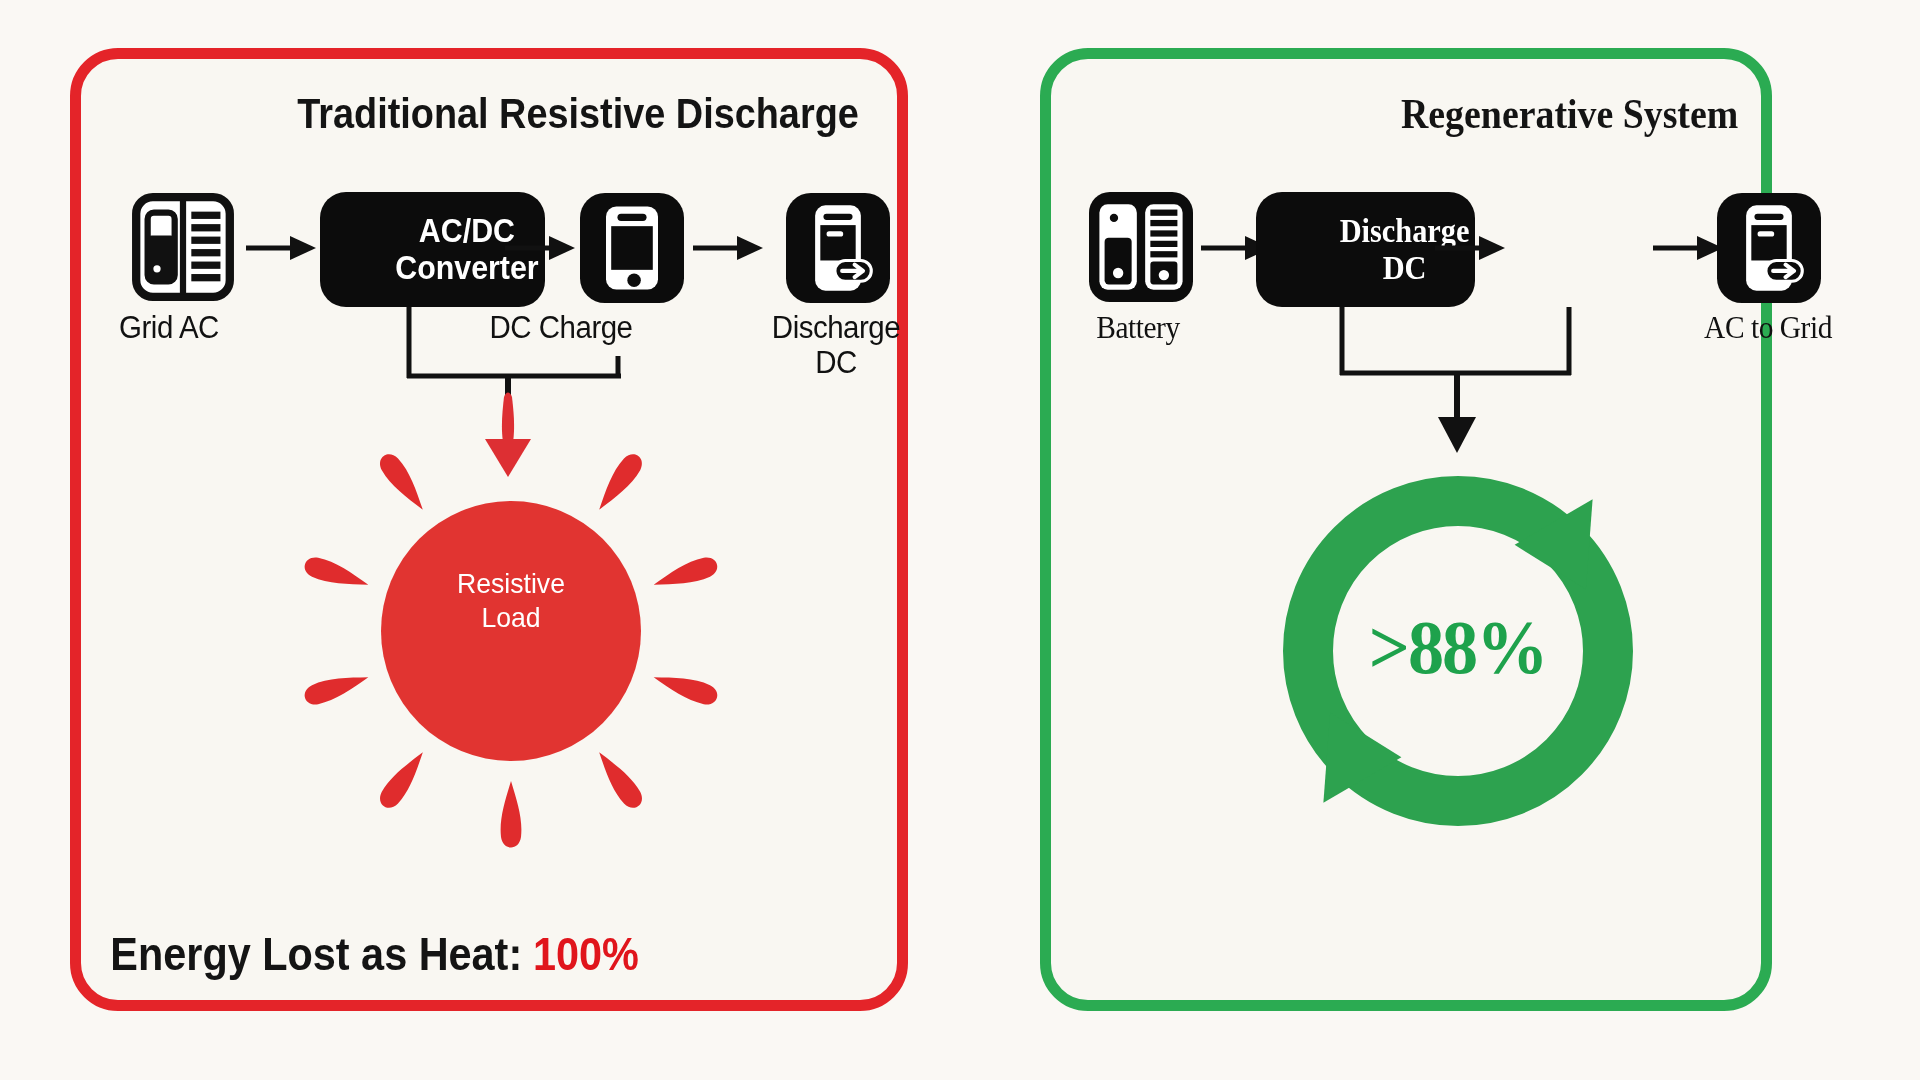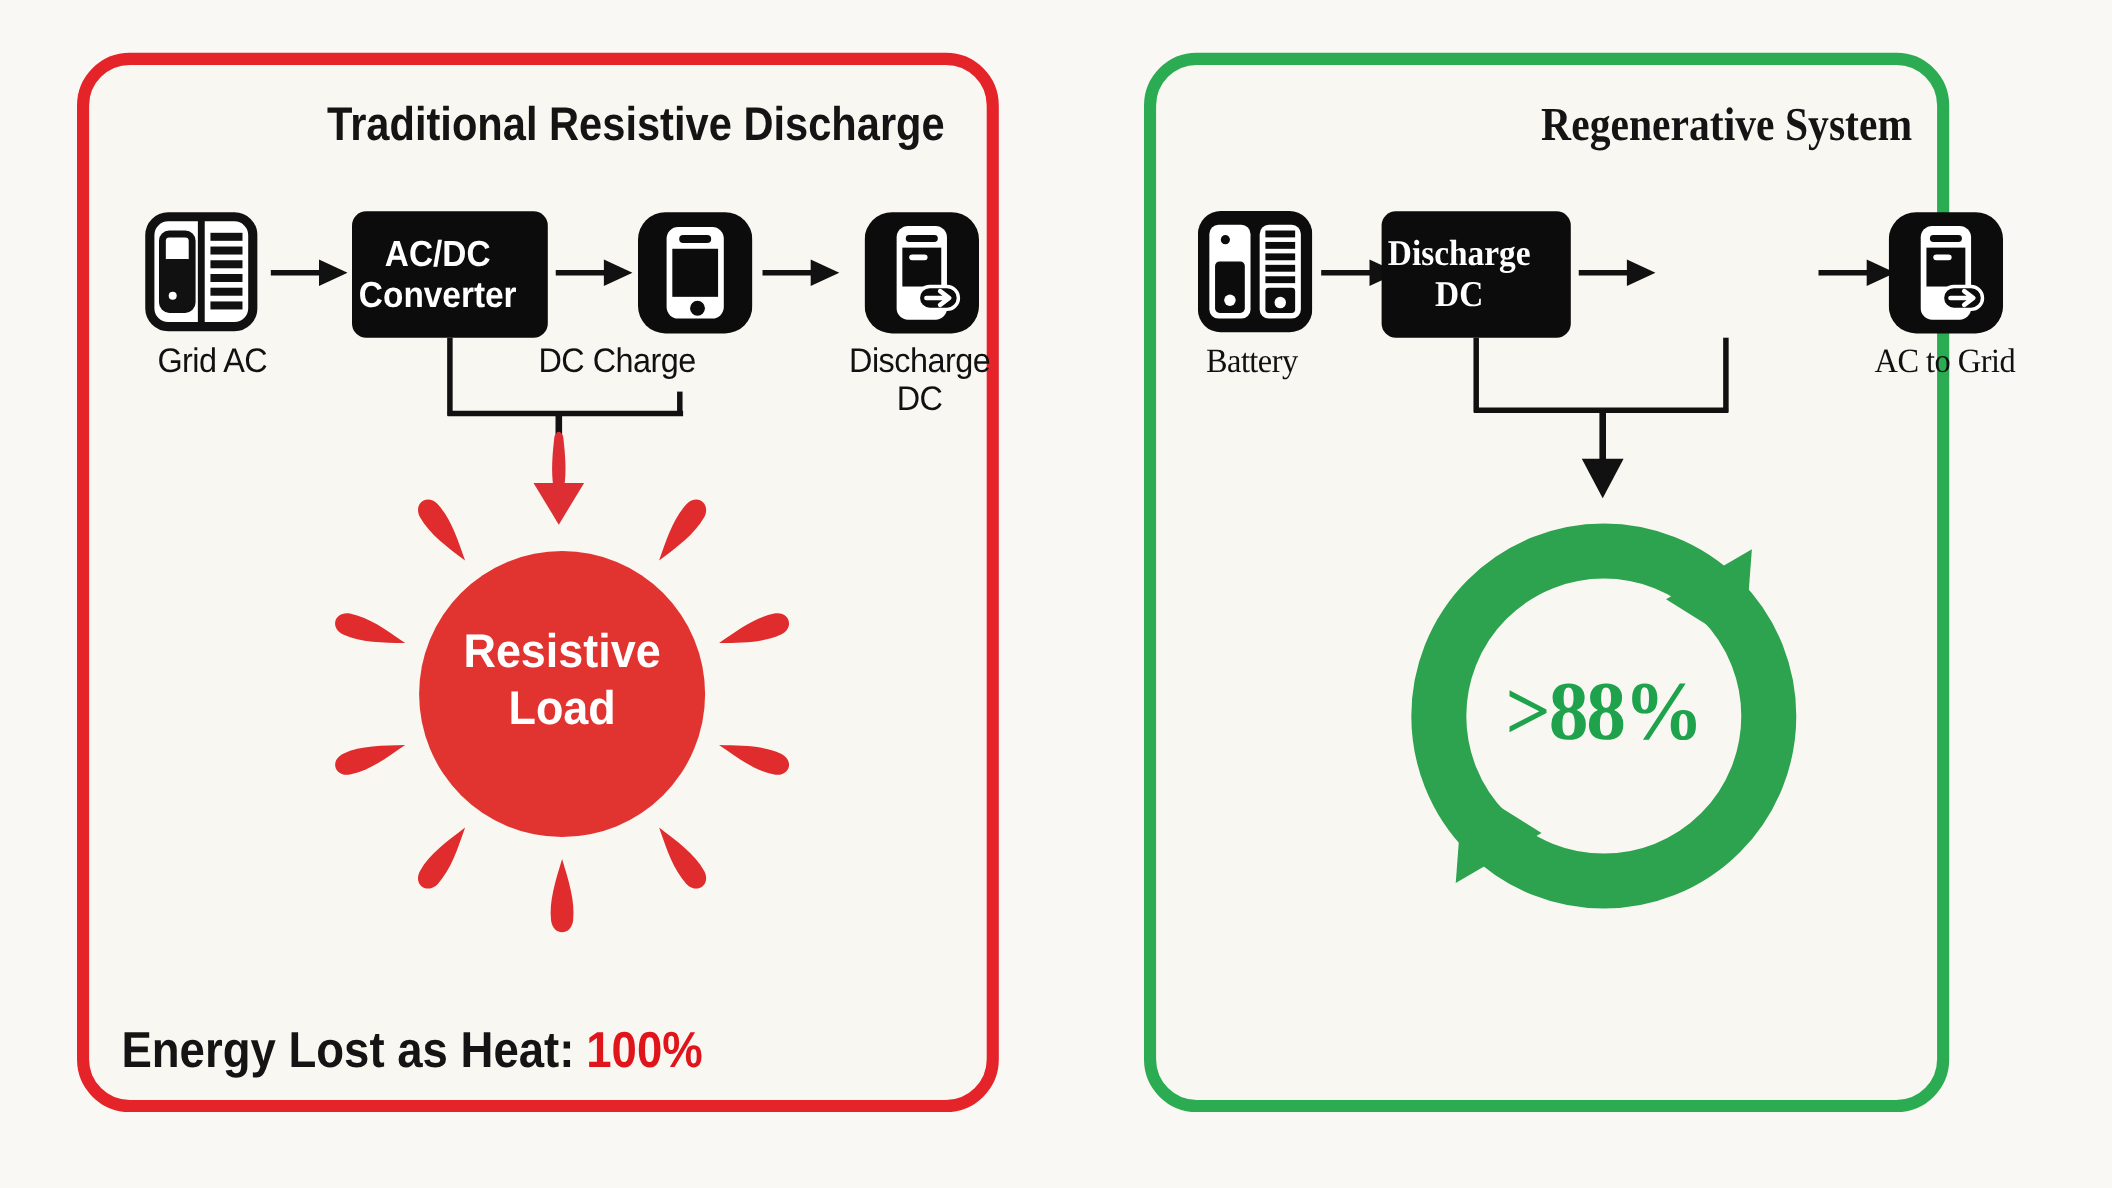--- a/index.html
+++ b/index.html
@@ -16,39 +16,39 @@
   .panel.red{left:70px;width:838px;border:11px solid #e42429;}
   .panel.green{left:1040px;width:732px;border:11px solid #2bab52;font-family:Liberation Serif, serif;}
   .title{
     position:absolute;top:30px;left:0;width:100%;text-align:right;
     font-size:43px;font-weight:700;white-space:nowrap;color:#141414;
   }
   .squeeze{display:inline-block;transform:scaleX(.88);transform-origin:center;}
   .icon{position:absolute;width:104px;height:112px;}
   .icon svg{width:100%;height:100%;display:block;}
   .blackbox{
-    position:absolute;height:115px;background:#0c0c0c;border-radius:13px;
-    display:flex;align-items:center;justify-content:flex-start;text-align:center;
+    position:absolute;height:115px;background:#0c0c0c;border-radius:26px;
+    display:flex;align-items:center;justify-content:flex-end;text-align:center;padding-left:47px;
   }
   .blackbox .bb{
     color:#ffffff;font-weight:700;font-size:33px;line-height:1.12;
     transform:scaleX(.92);transform-origin:center;
   }
   .bb span{display:block;}
   .lbl{
     position:absolute;text-align:center;font-size:31px;line-height:1.12;
     color:#111;transform-origin:center;letter-spacing:-.5px;
   }
   .lbl span{display:block;transform:scaleX(.95);transform-origin:center;}
   .flow-arrow{position:absolute;width:70px;height:32px;}
   .bracket{position:absolute;}
   .sunwrap{position:absolute;left:180px;top:322px;width:500px;height:500px;}
   .suntext{
     position:absolute;left:280px;top:508px;width:300px;text-align:center;
-    color:#fff;font-weight:700;font-size:43px;line-height:1.2;
+    color:#fff;font-weight:400;font-size:28px;line-height:1.2;
   }
   .suntext span{display:block;transform:scaleX(.95);transform-origin:center;}
   .ringwrap{position:absolute;left:207px;top:392px;width:400px;height:400px;}
   .ringtext{
     position:absolute;left:257px;top:545px;width:300px;text-align:center;
     font-size:76px;font-weight:700;color:#1ea24c;letter-spacing:-2px;
   }
   .ringtext span{display:inline-block;transform:scaleX(.95);transform-origin:center;}
   .result{
     position:absolute;top:868px;left:0;width:100%;text-align:left;
@@ -73,21 +73,21 @@
       <rect x="16" y="42" width="26" height="44" rx="4" fill="#111"></rect>
       <circle cx="25" cy="74" r="3.5" fill="#ffffff"></circle>
       <rect x="58" y="19" width="28" height="7" fill="#111"></rect>
       <rect x="58" y="31" width="28" height="7" fill="#111"></rect>
       <rect x="58" y="43" width="28" height="7" fill="#111"></rect>
       <rect x="58" y="55" width="28" height="7" fill="#111"></rect>
       <rect x="58" y="67" width="28" height="7" fill="#111"></rect>
       <rect x="58" y="79" width="28" height="7" fill="#111"></rect>
     </svg>
   </div>
-  <div class="lbl" style="left:32px;top:252px;width:160px;">
+  <div class="lbl" style="left:8px;top:252px;width:160px;">
       <span>Grid AC</span>
     </div>
 
   <div class="flow-arrow" style="left:165px;top:173px;">
     <svg viewBox="0 0 70 32">
         <line x1="0" y1="16" x2="46" y2="16" stroke="#111" stroke-width="5"></line>
         <polygon points="44,4 70,16 44,28" fill="#111"></polygon>
       </svg>
   </div>
 

